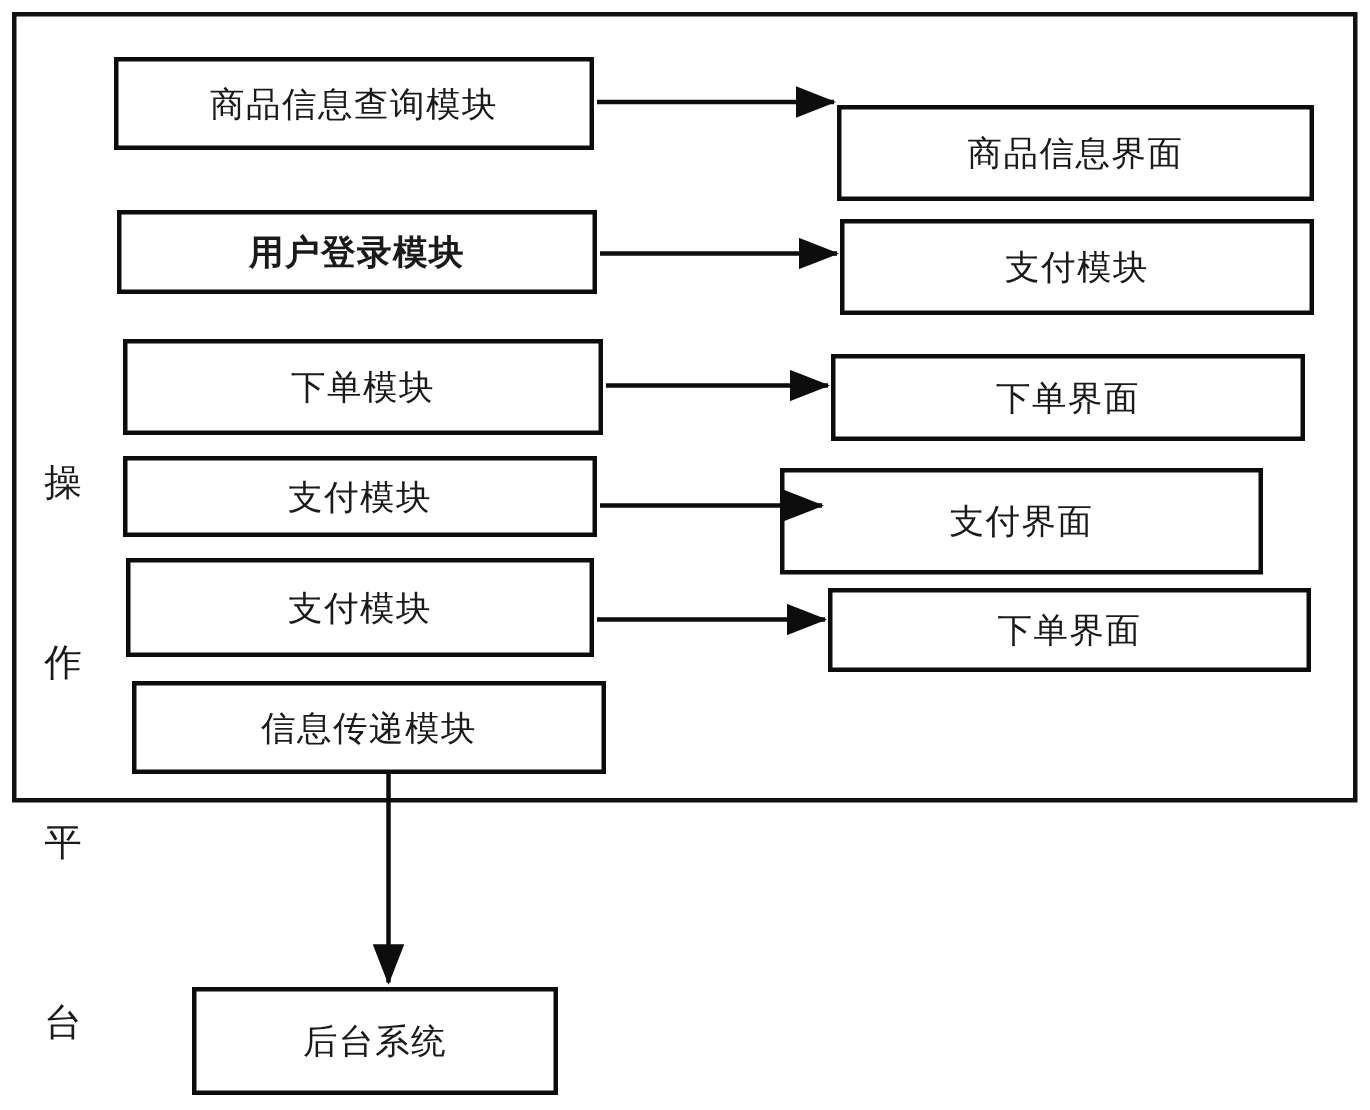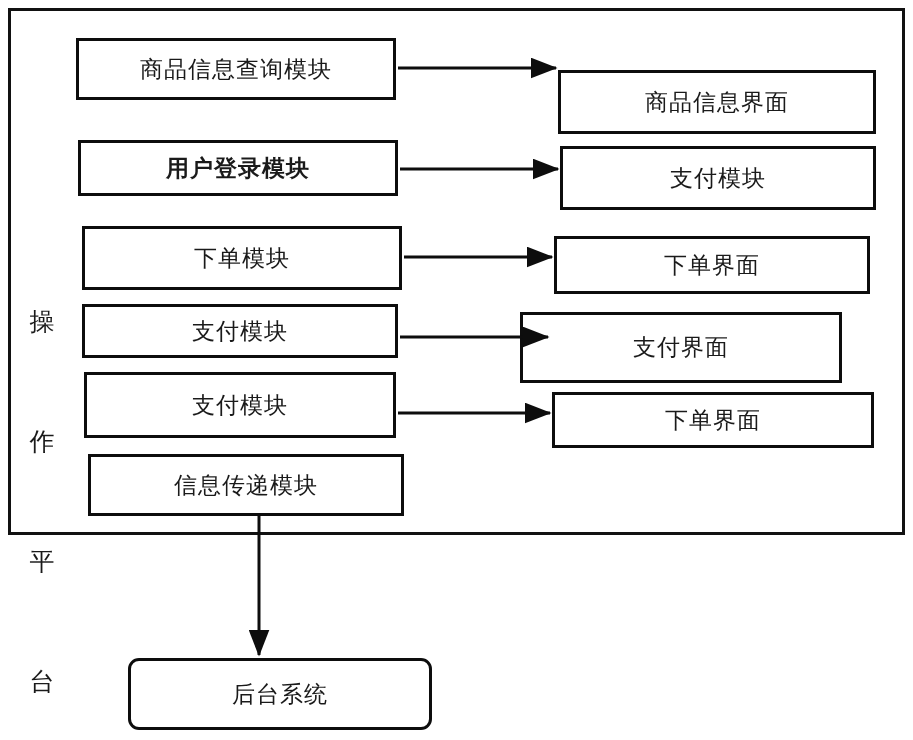--- a/index.html
+++ b/index.html
@@ -120,21 +120,21 @@
   </div>
 
   <div class="box" style="left:520px; top:312px; width:322px; height:71px;">
     <span>支付界面</span>
   </div>
 
   <div class="box" style="left:552px; top:392px; width:322px; height:56px;">
     <span>下单界面</span>
   </div>
 
-  <div class="box" style="left:128px; top:658px; width:304px; height:72px;border-radius:11px;">
+  <div class="box" style="left:128px; top:658px; width:244px; height:72px;">
     <span>后台系统</span>
   </div>
 
   <svg class="arrows" viewBox="0 0 913 740">
     <defs>
       <marker id="arrowhead" markerWidth="9" markerHeight="7" refX="8.5" refY="3.5" orient="auto" markerUnits="strokeWidth">
         <polygon points="0 0, 9 3.5, 0 7" fill="#0d0d0d"></polygon>
       </marker>
     </defs>
 

